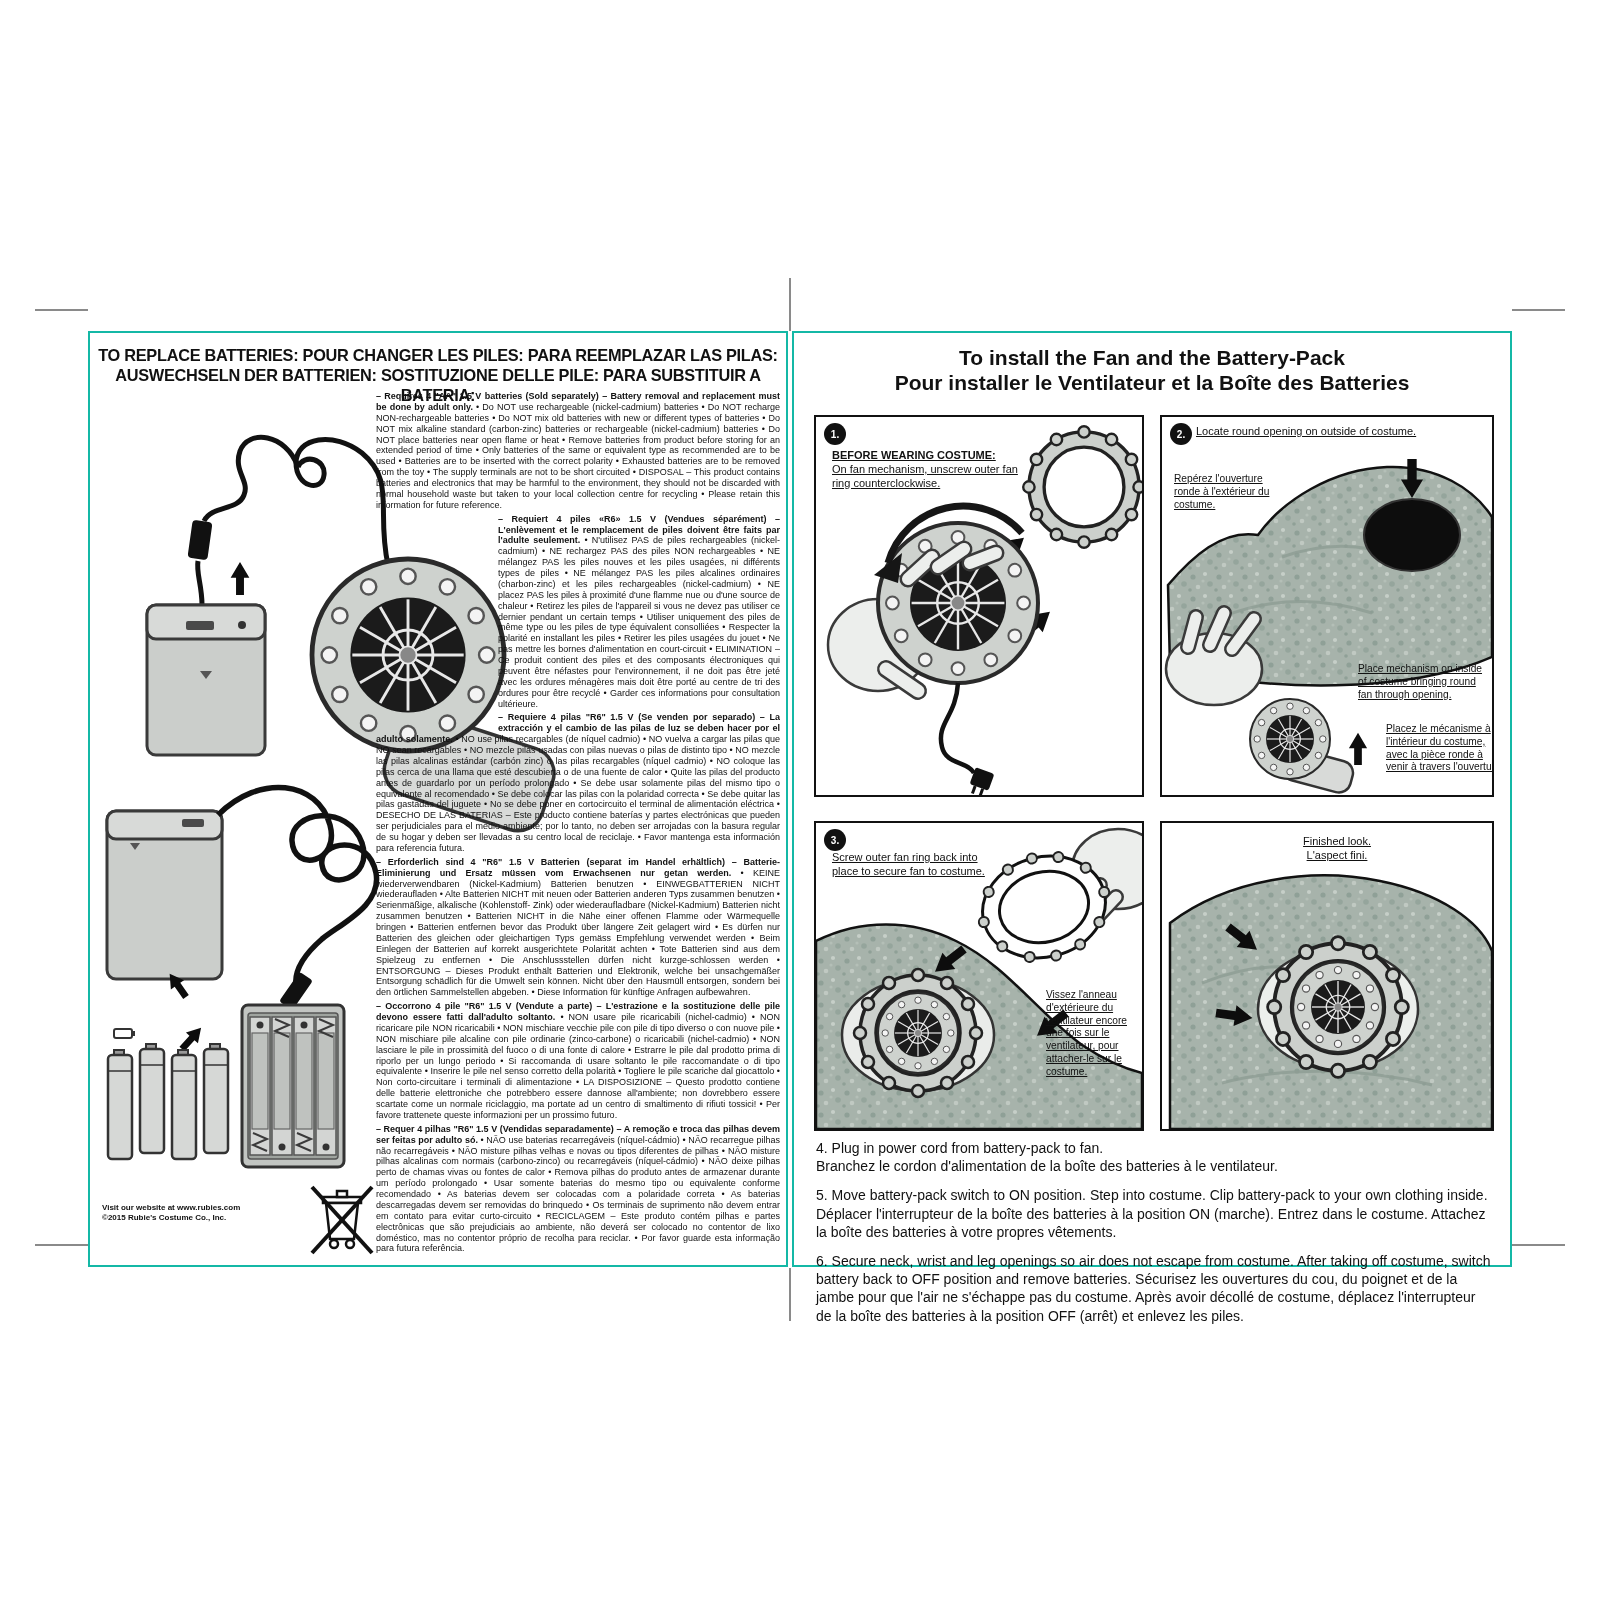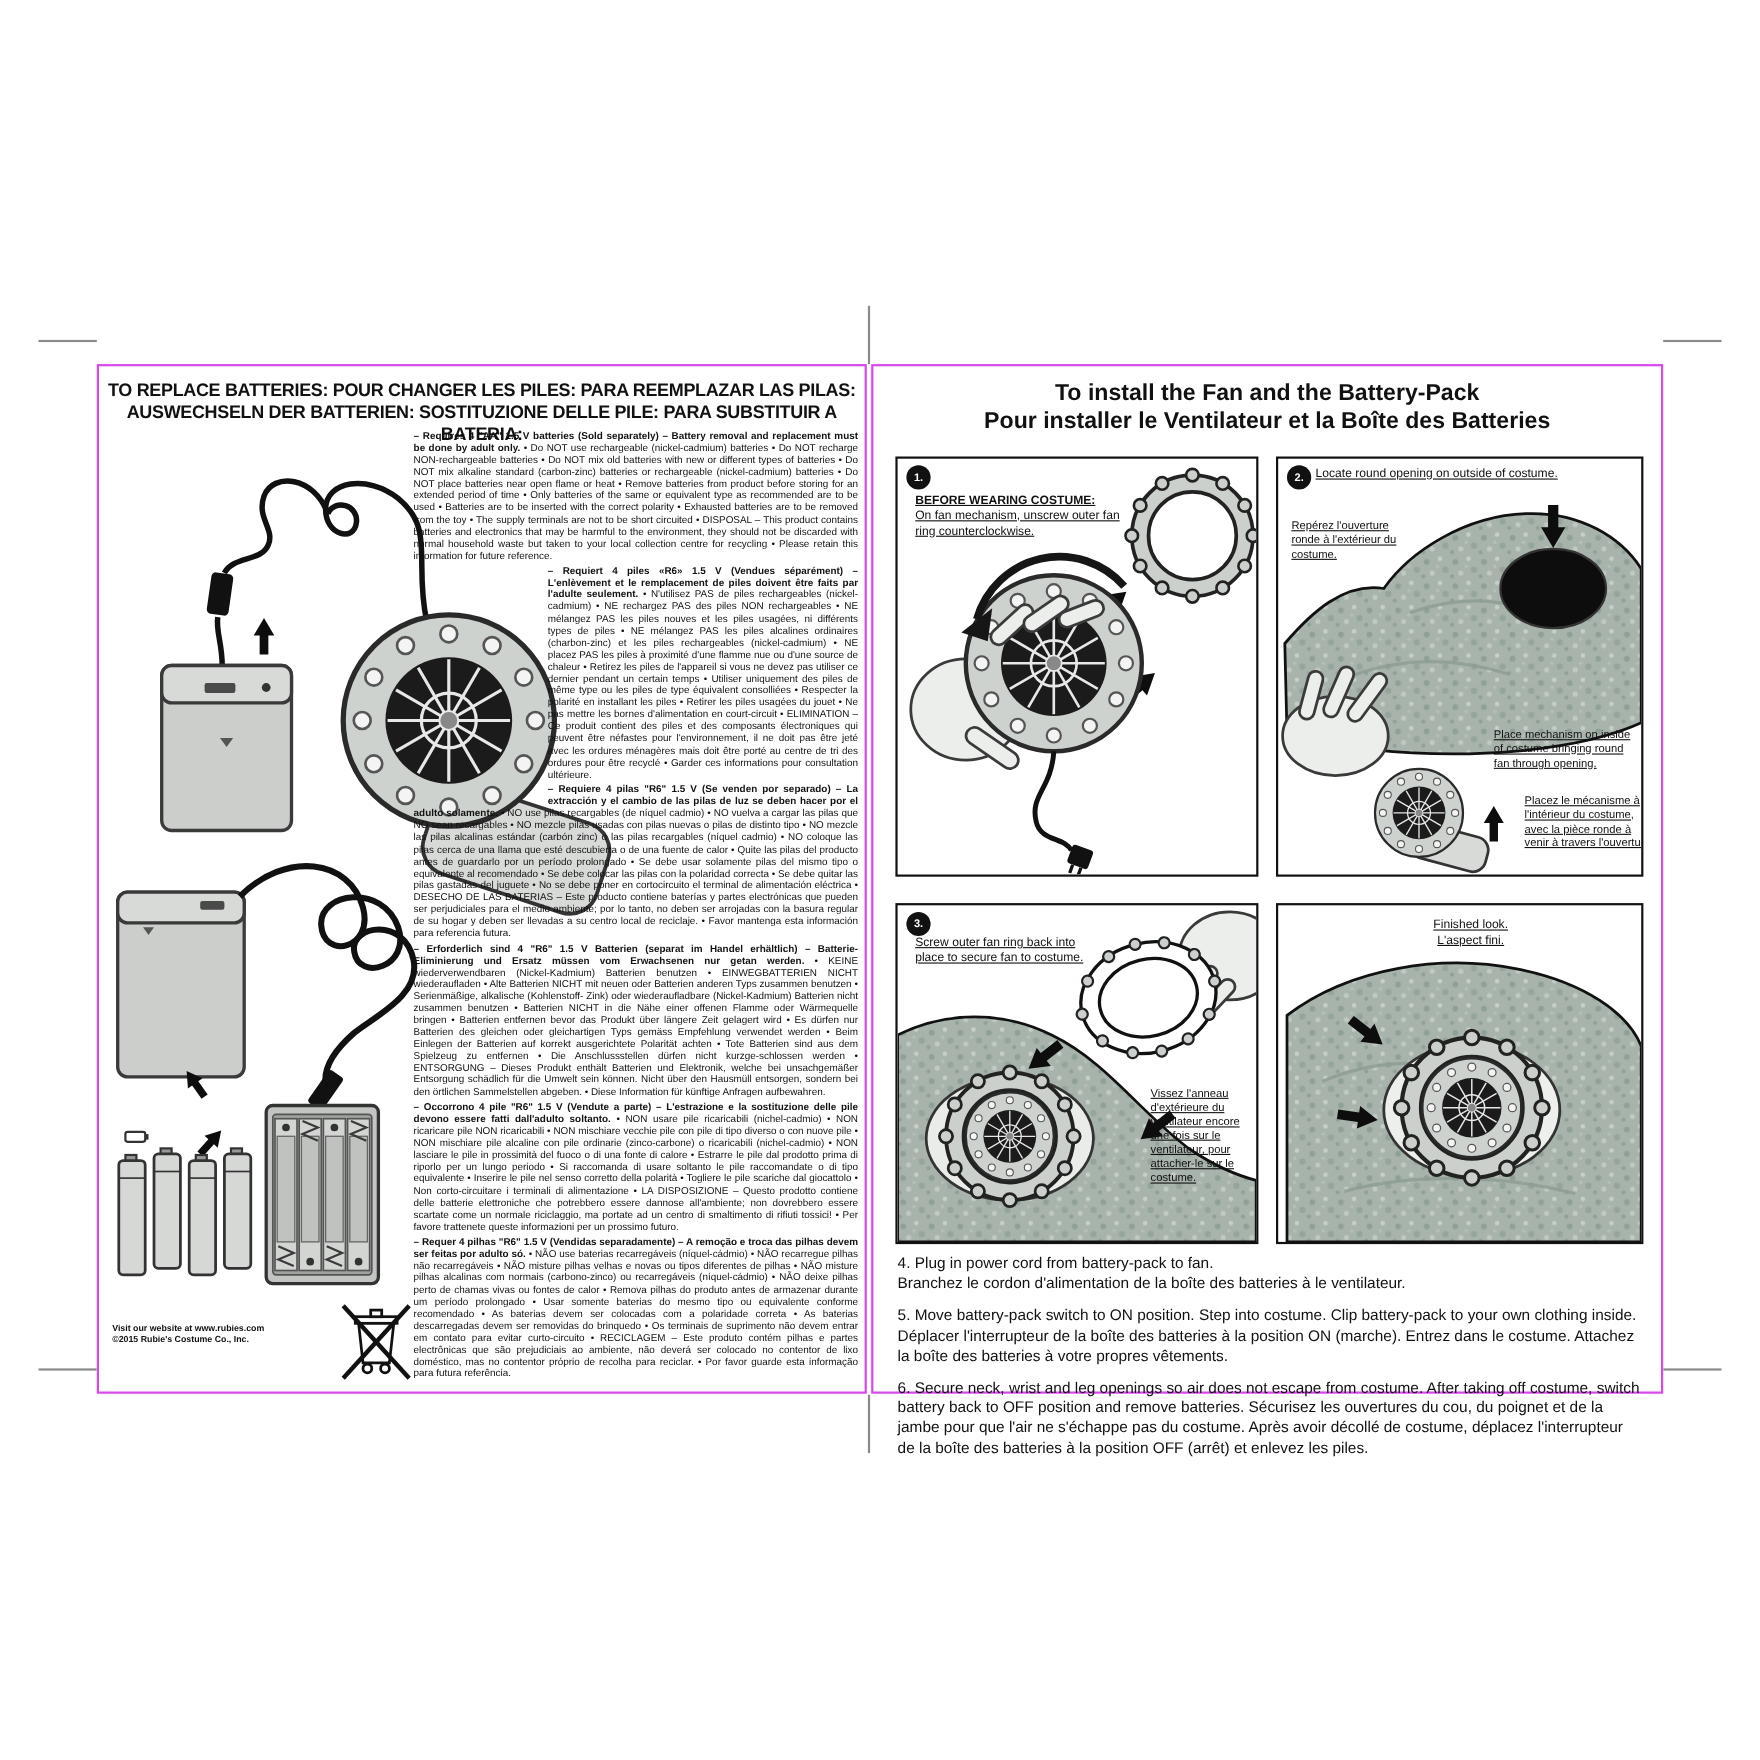--- a/index.html
+++ b/index.html
@@ -1,19 +1,19 @@
 <!DOCTYPE html>
 <html><head>
 <meta charset="utf-8">
 <style>
   html,body{margin:0;padding:0;background:#ffffff;}
   .page{position:relative;width:1600px;height:1600px;background:#ffffff;overflow:hidden;
         font-family:"Liberation Sans", sans-serif;color:#111;}
   .crop{position:absolute;background:#8a8a8a;}
-  .panel{position:absolute;border:2px solid #d946ef;background:#fff;box-sizing:border-box;}
+  .panel{position:absolute;border:2px solid #14b8a6;background:#fff;box-sizing:border-box;}
   
   .lp-title{position:absolute;top:13px;left:0;right:0;text-align:center;font-weight:bold;
             font-size:16.5px;line-height:1.2;letter-spacing:-0.3px;transform:scaleX(0.99);}
   .lp-text{position:absolute;left:286px;top:58px;width:404px;height:872px;overflow:hidden;
            font-size:9px;line-height:1.21;text-align:justify;}
   .lp-text p{margin:0 0 3px 0;}
   .lead{font-weight:bold;}
   .fan-spacer{float:left;width:116px;height:208px;margin:2px 6px 2px 0;}
   .lp-footer{position:absolute;left:12px;top:870px;font-size:8px;font-weight:bold;line-height:1.3;}
   .open-label{position:absolute;font-size:7px;font-weight:bold;letter-spacing:1px;color:#333;}

